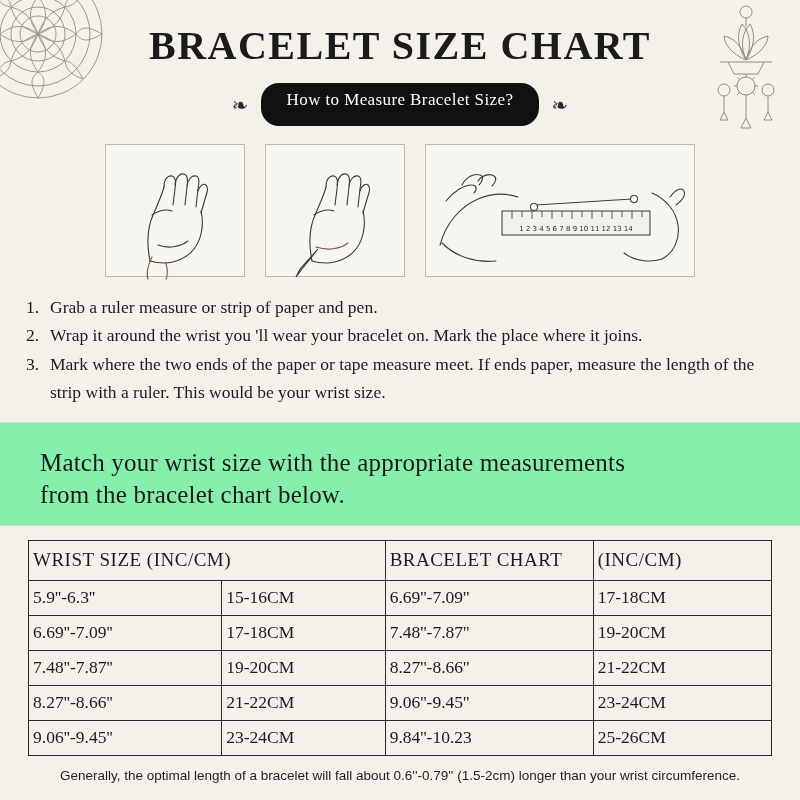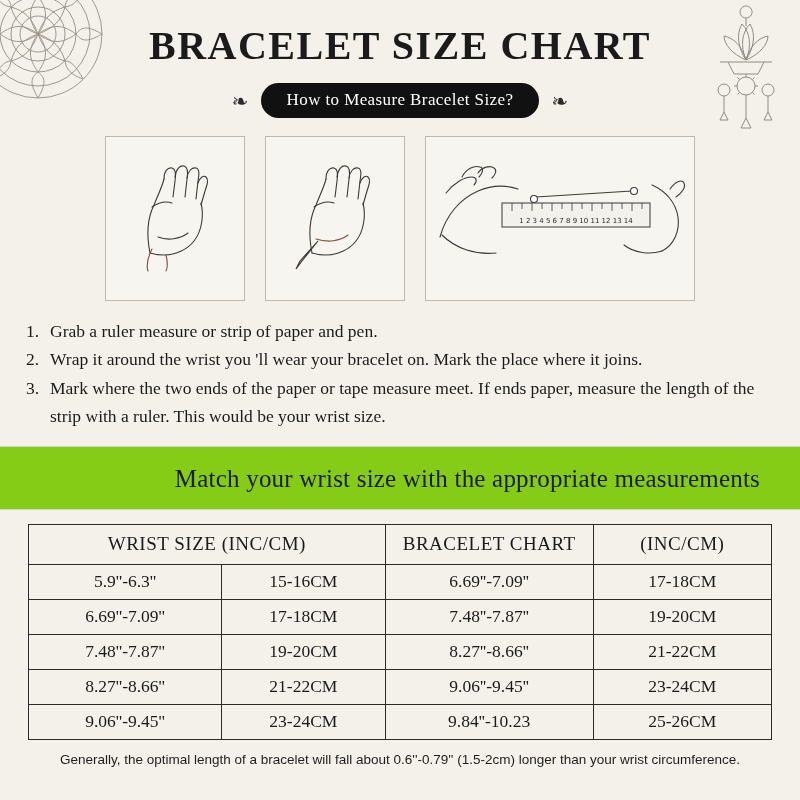--- a/index.html
+++ b/index.html
@@ -36,78 +36,78 @@
     display: flex;
     align-items: center;
     justify-content: center;
     gap: 12px;
     margin-top: 14px;
   }
   .subtitle-pill {
     background: #111;
     color: #fff;
     border-radius: 18px;
-    padding: 7px 26px 8px;
+    padding: 7px 26px 16px;
     font-size: 17px;
     letter-spacing: .4px;
     font-family: "Liberation Serif", serif;
   }
   .flourish { font-size: 20px; color: #2a2a2a; font-family: "DejaVu Sans", sans-serif; }
 
   
   .illus-row {
     display: flex;
     justify-content: center;
     gap: 20px;
     margin-top: 18px;
   }
   .illus {
     border: 1px solid #bdb9b0;
     background: #f7f5f0;
-    height: 165px;
+    height: 133px;
   }
   .illus.small { width: 140px; }
   .illus.wide { width: 270px; }
   .illus svg { display: block; }
 
   
   .steps {
     margin: 16px 26px 0 26px;
     font-size: 17.5px;
     line-height: 1.62;
   }
   .steps .step { display: flex; gap: 7px; }
   .steps .num { width: 17px; flex: none; }
   .steps .txt { flex: 1; }
 
   
   .match-band {
     margin-top: 16px;
-    background: #84cc16;
+    background: #86efac;
     border-top: 1px solid #d9d3c7;
     border-bottom: 1px solid #d9d3c7;
-    padding: 16px 40px 14px;
-    text-align: right;
+    padding: 24px 40px 14px;
+    text-align: left;
   }
   .match-band .line {
     font-size: 25px;
     line-height: 1.28;
     letter-spacing: .2px;
   }
 
   
   .table-wrap { padding: 14px 28px 0 28px; }
   table {
     width: 100%;
     border-collapse: collapse;
     font-size: 17.5px;
   }
   th, td {
     border: 1px solid #2b2b2b;
-    text-align: center;
+    text-align: left;
     padding: 6px 4px 7px;
     font-weight: 400;
   }
   th { font-size: 19px; letter-spacing: .5px; padding: 8px 4px 9px; }
   col.c1 { width: 26%; }
   col.c2 { width: 22%; }
   col.c3 { width: 28%; }
   col.c4 { width: 24%; }
 
   
@@ -258,20 +258,21 @@
     <span class="txt">Wrap it around the wrist you 'll wear your bracelet on. Mark the place where it joins.</span>
   </div>
   <div class="step">
     <span class="num">3.</span>
     <span class="txt">Mark where the two ends of the paper or tape measure meet. If ends paper, measure the length of the strip with a ruler. This would be your wrist size.</span>
   </div>
 </div>
 
 <div class="match-band">
   <div class="line">Match your wrist size with the appropriate measurements</div>
+  <div class="line">from the bracelet chart below.</div>
 </div>
 
 <div class="table-wrap">
   <table>
     <colgroup>
         <col class="c1">
         <col class="c2">
         <col class="c3">
         <col class="c4">
       </colgroup>

